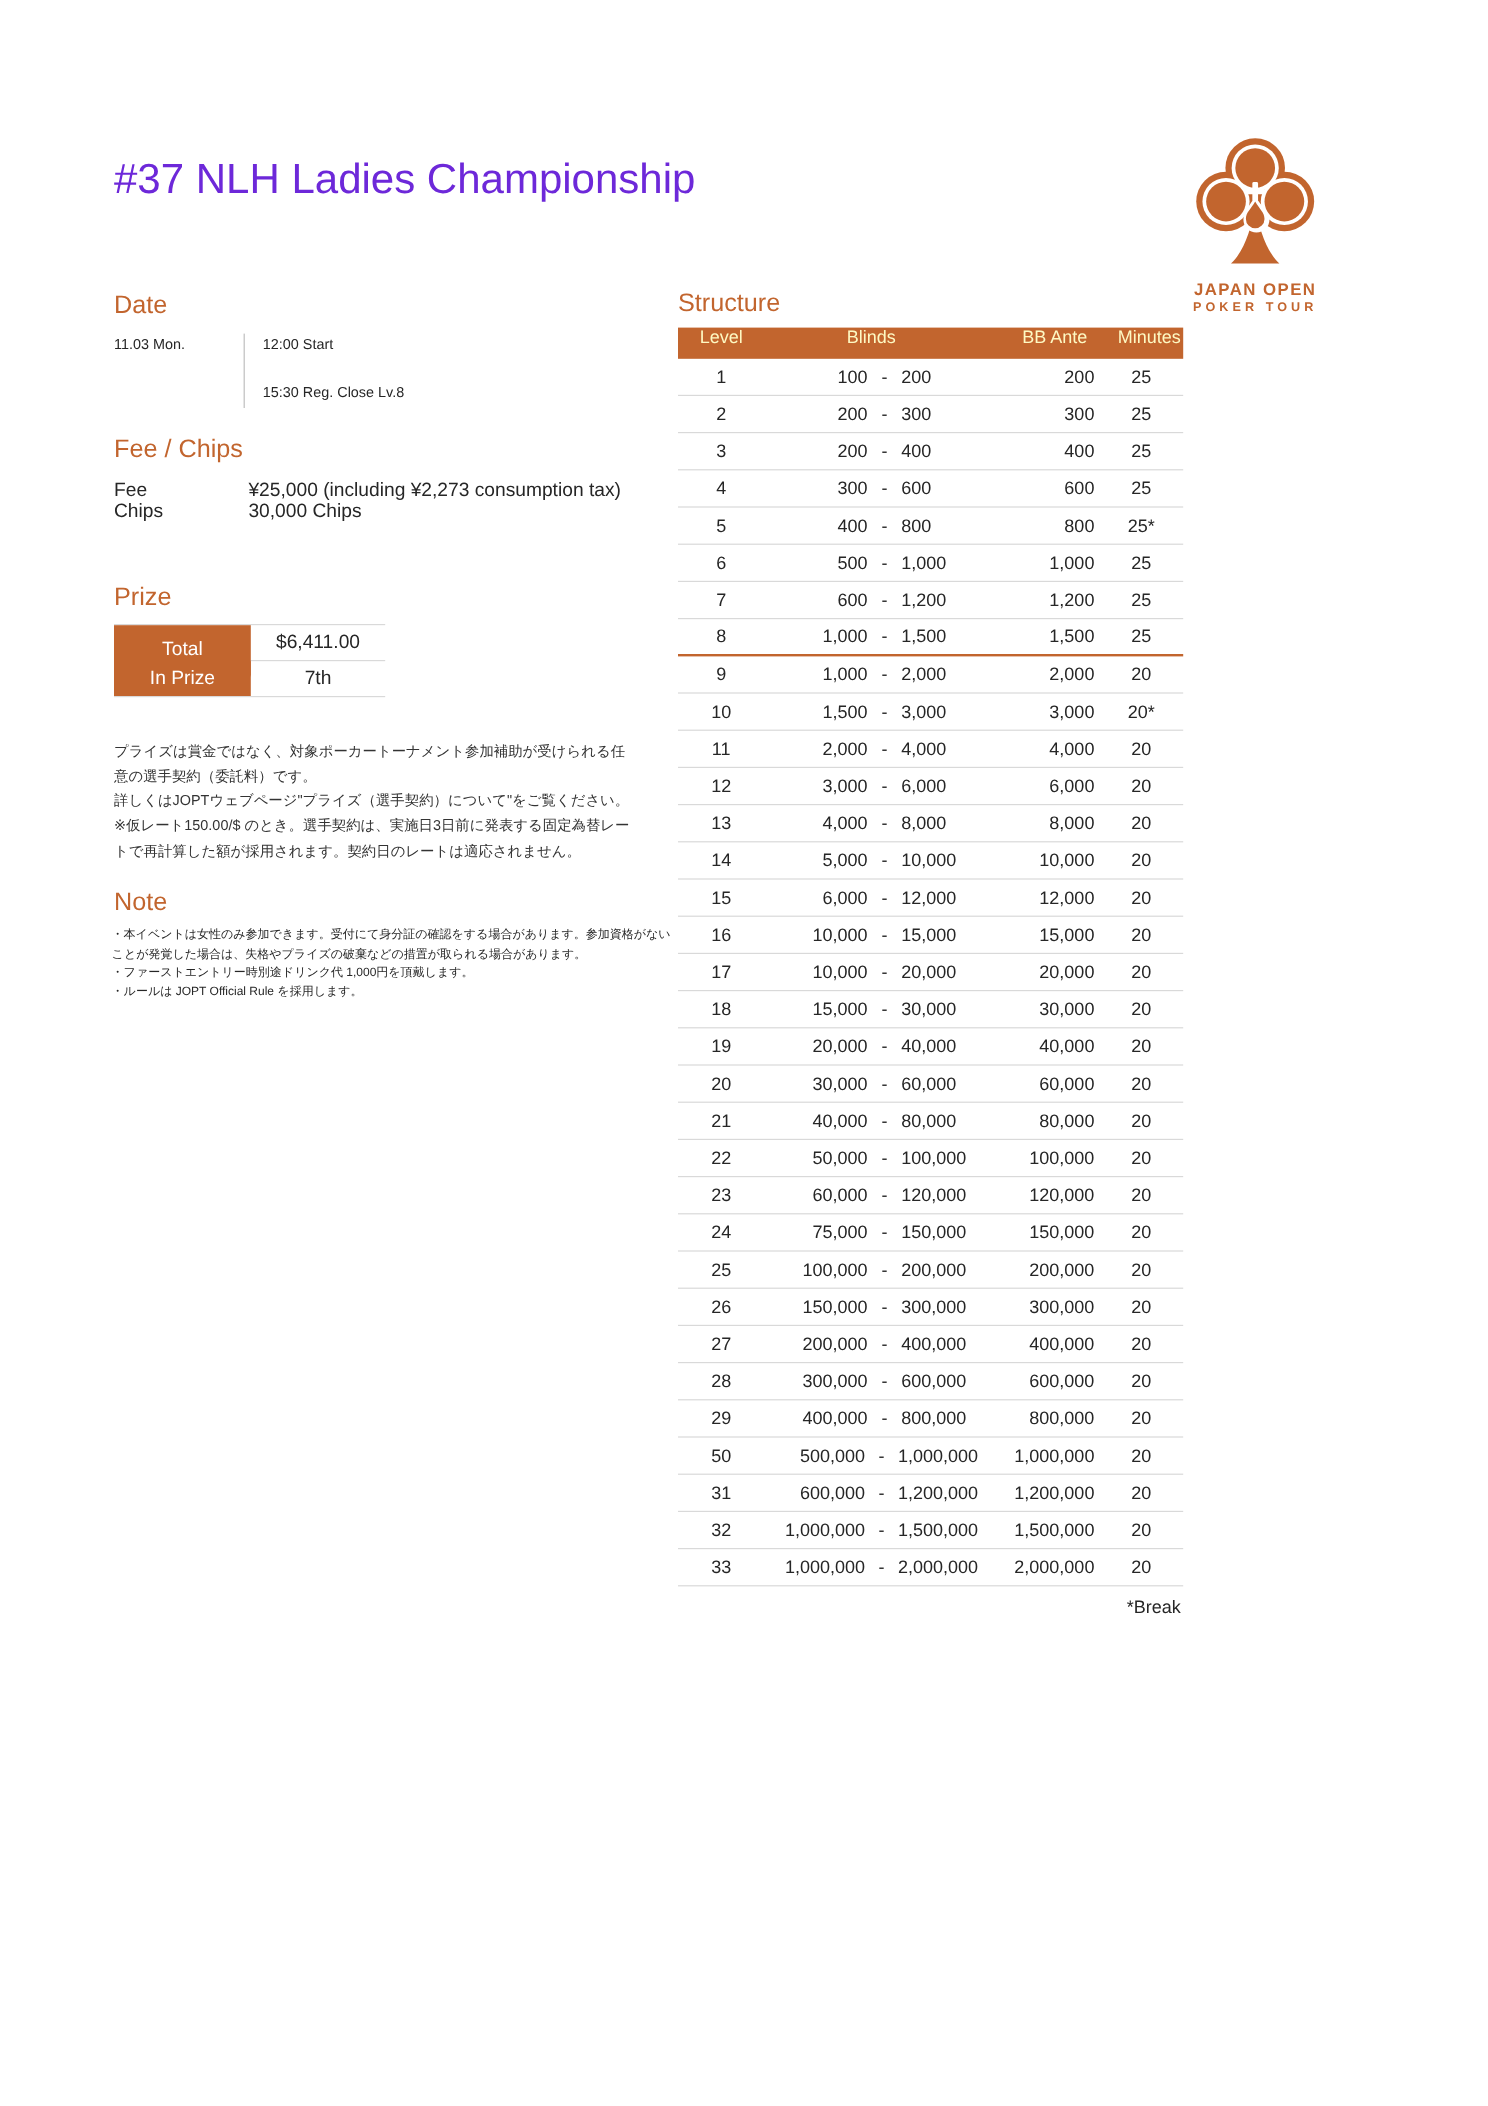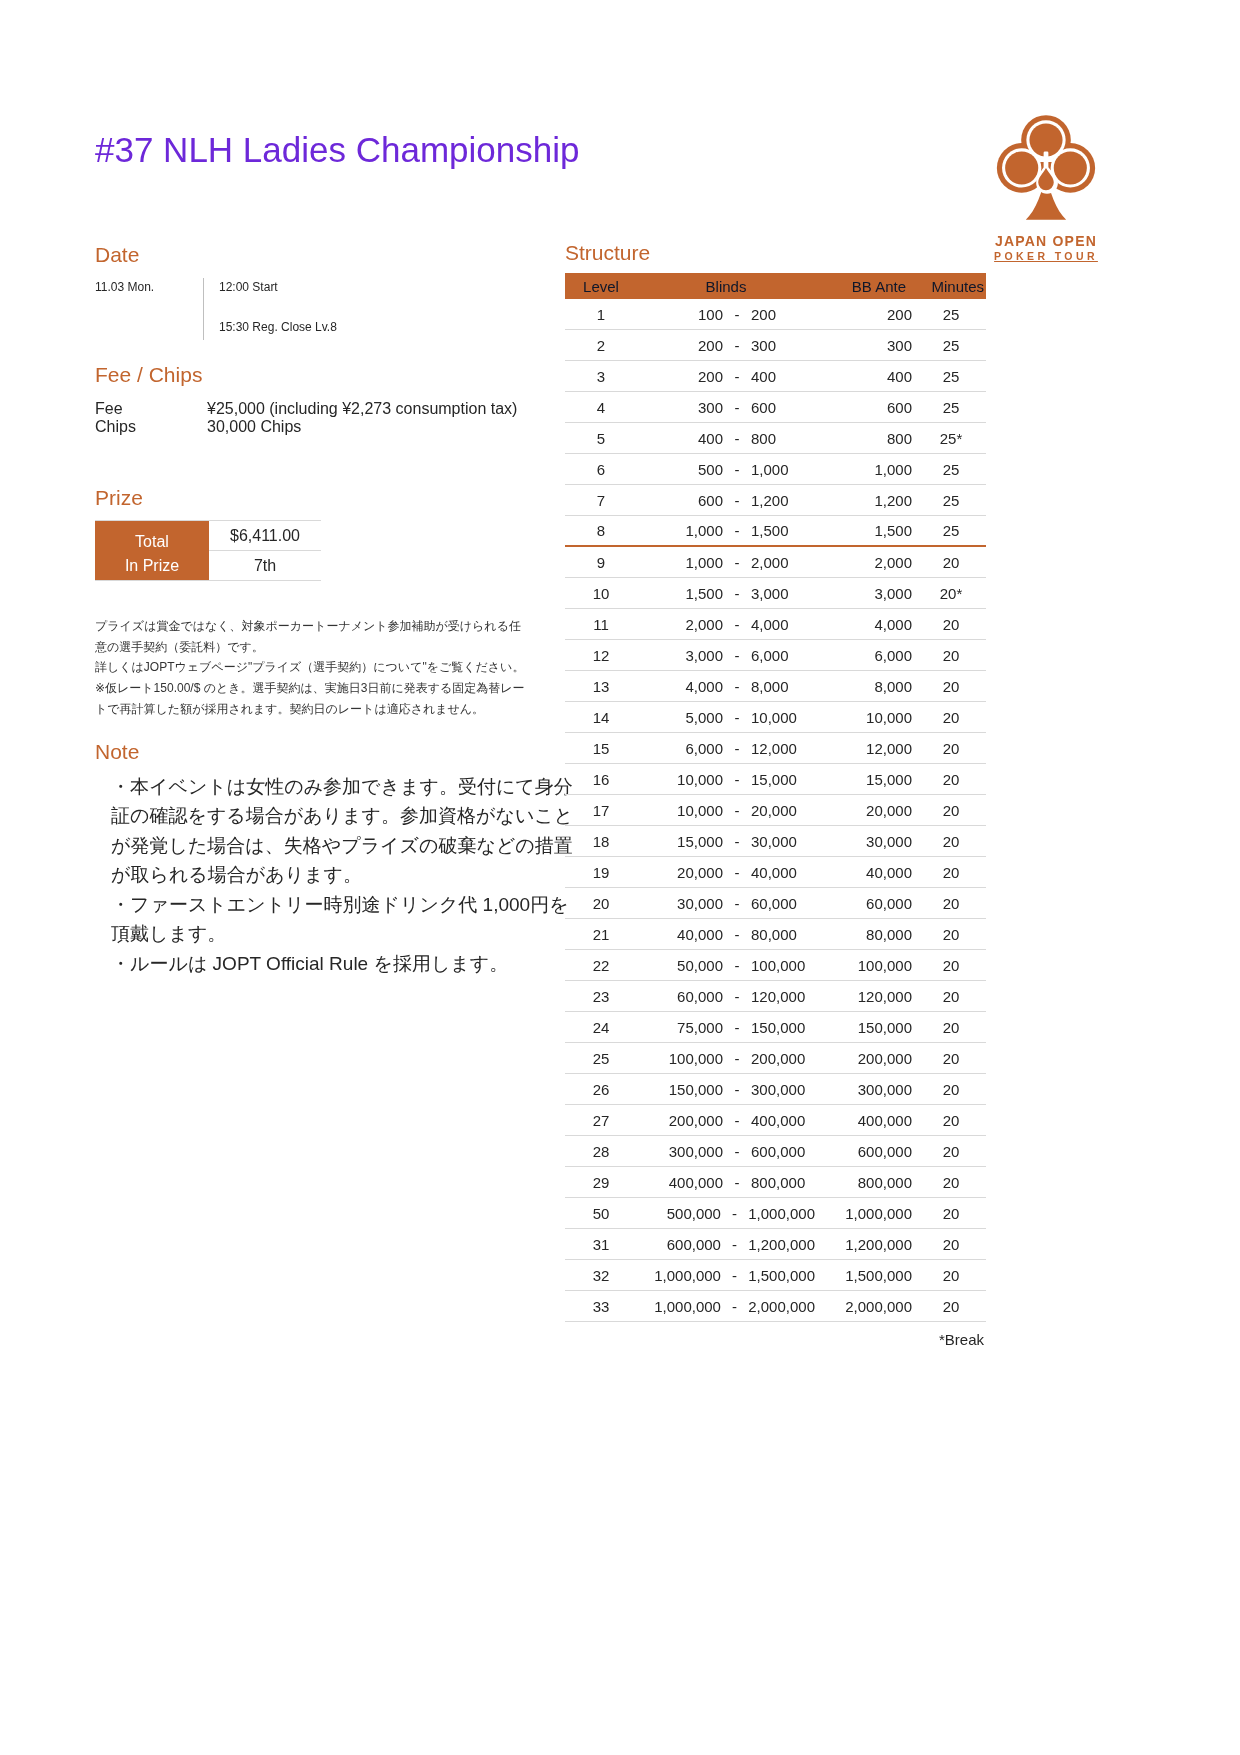--- a/index.html
+++ b/index.html
@@ -11,21 +11,21 @@
   }
   .abs { position:absolute; }
 
   
   .page-title { left:95px; top:130px; font-size:35px; color:#6d28d9; letter-spacing:0; }
 
   
   .logo { left:985px; top:110px; width:122px; text-align:center; color:var(--accent); }
   .logo svg { display:block; margin:0 auto; }
   .logo-line1 { font-size:14px; font-weight:bold; letter-spacing:1.2px; margin-top:3px; white-space:nowrap; }
-  .logo-line2 { font-size:10.5px; font-weight:bold; letter-spacing:3.4px; margin-top:1px; white-space:nowrap;text-decoration:underline; }
+  .logo-line2 { font-size:10.5px; font-weight:bold; letter-spacing:3.4px; margin-top:1px; white-space:nowrap; }
 
   
   .section-h { font-size:21px; color:var(--accent); font-weight:400; }
 
   
   .date-h { left:95px; top:243px; }
   .date-body { left:95px; top:278px; display:flex; font-size:12px; }
   .date-day { width:99px; padding-top:2px; }
   .date-times { border-left:1px solid #BFBFBF; padding-left:15px; margin-left:9px; padding-top:2px; padding-bottom:6px; }
   .date-times .t2 { margin-top:26px; }
@@ -46,29 +46,29 @@
     align-items:center; justify-content:center; border-bottom:1px solid #fff; height:43px;
   }
   .prize-row:last-child .prize-label { border-bottom:none; height:29px; }
   .prize-value { flex:1; display:flex; align-items:center; justify-content:center; }
 
   .disclaimer { left:95px; top:616px; width:437px; font-size:12px; line-height:1.72; color:#333; }
   .disclaimer p { margin:0; }
 
   
   .note-h { left:95px; top:740px; }
-  .note-body { left:111px; top:772px; width:474px; font-size:19px; line-height:1.55; }
+  .note-body { left:93px; top:772px; width:474px; font-size:10px; line-height:1.55; }
   .note-body p { margin:0; }
 
   
   .structure { left:565px; top:241px; width:421px; }
   .structure .section-h { margin:0 0 8px 0; }
   .shead {
-    display:flex; align-items:center; height:26px; background:var(--accent);
-    color:#0f172a; font-size:15px;
+    display:flex; align-items:flex-start; height:26px; background:var(--accent);
+    color:#fef9c3; font-size:15px;
   }
   .srow { display:flex; align-items:center; height:31px; border-bottom:1px solid var(--rowline); font-size:15px; }
   .srow.reg-close { border-bottom:2.5px solid var(--accent); }
   .c-level { width:72px; text-align:center; }
   .c-blinds { width:178px; display:flex; }
   .c-blinds .sb { width:86px; text-align:right; }
   .c-blinds .dash { width:28px; text-align:center; }
   .c-blinds .bb { flex:1; text-align:left; }
   .c-ante { width:101px; text-align:right; padding-right:4px; }
   .c-minutes { width:70px; text-align:center; }

